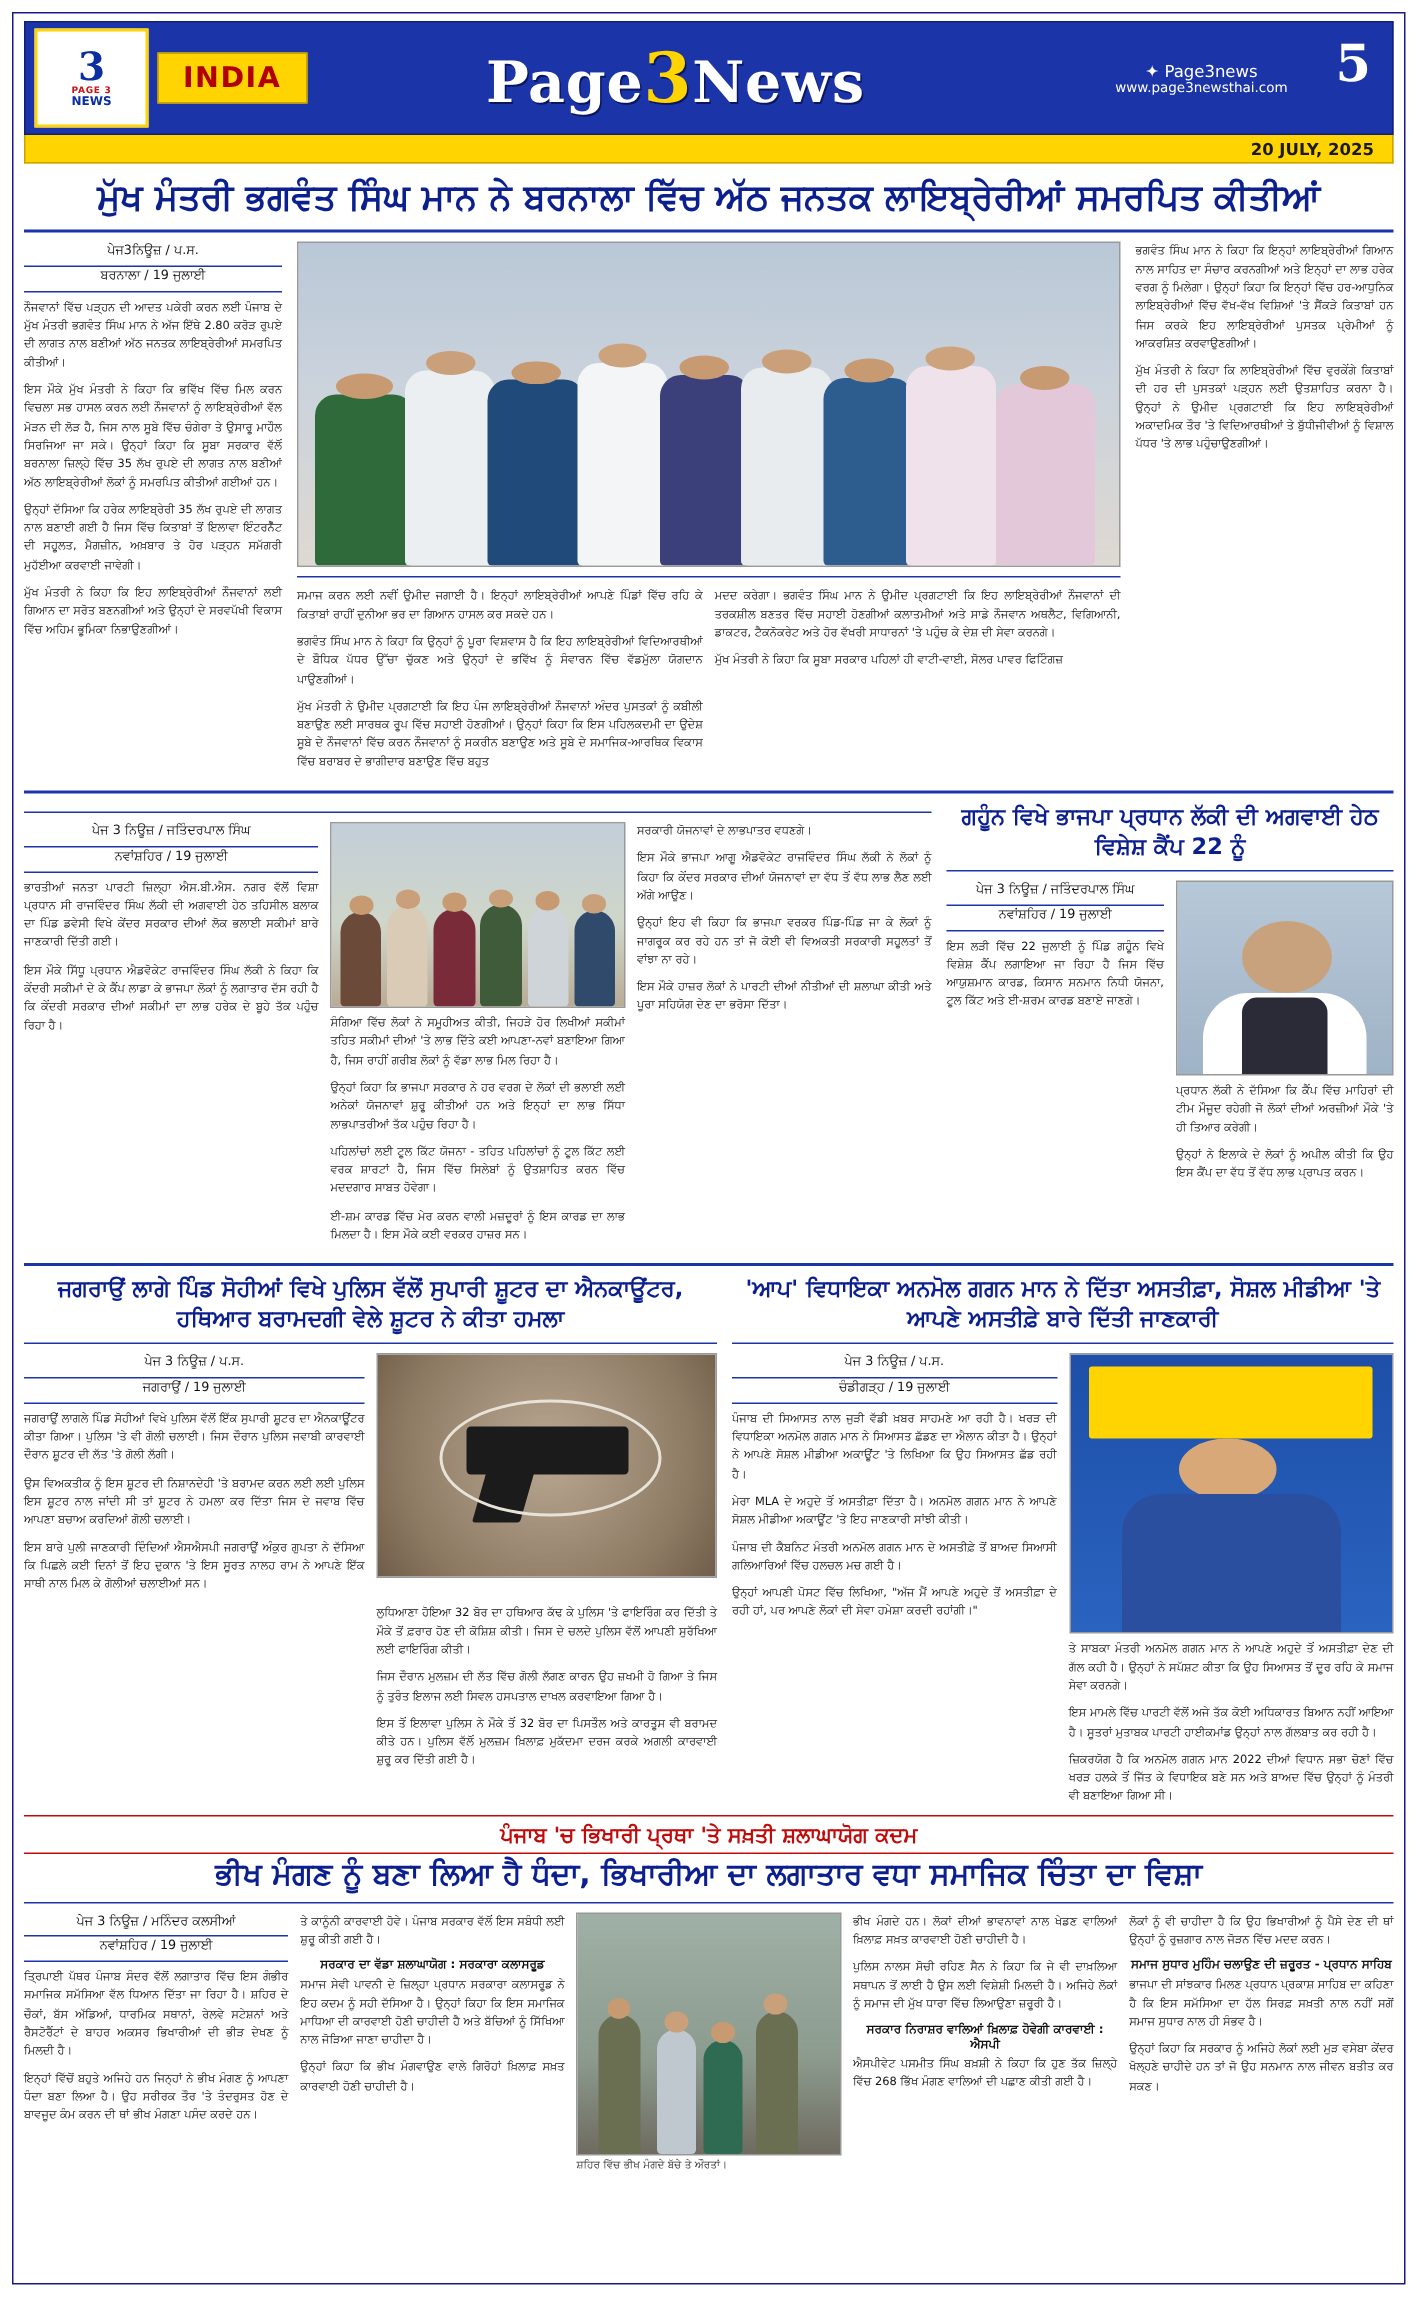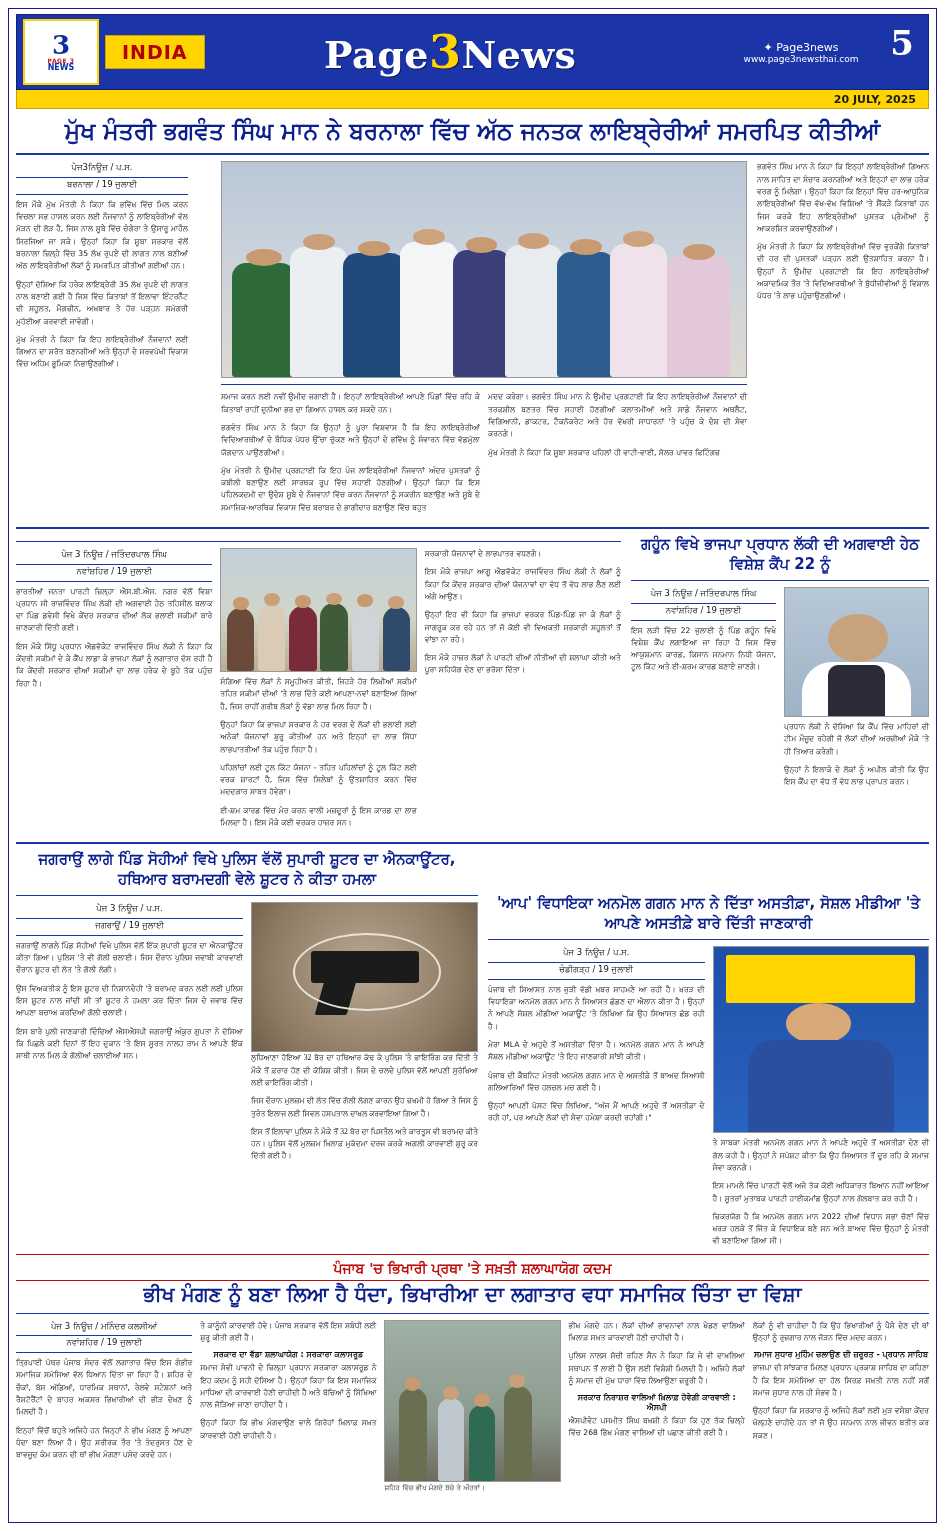--- a/index.html
+++ b/index.html
@@ -30,21 +30,21 @@
 
   
   .byline{font-size:8.5px;color:#111;line-height:1.5;border-bottom:1px solid #1b35a8;padding-bottom:3px;margin-bottom:4px;display:flex;justify-content:center;}
   .byline .b-left{white-space:nowrap;}
   .body-col{font-size:7.6px;line-height:1.62;text-align:justify;color:#141414;}
   .body-col p{margin:0 0 6px 0;}
 
   
   .lead-story{display:flex;gap:10px;}
   .lead-col{width:172px;}
-  .lead-center{flex:1;margin-left:23px;}
+  .lead-center{flex:1;}
   .photo{background:#d8d8d8;border:1px solid #999;overflow:hidden;position:relative;}
   .photo-caption{font-size:7px;color:#333;padding-top:2px;}
 
   
   .ph-lead{height:215px;background:linear-gradient(#b9c7d6,#c9d2dc 40%,#ded9d2);}
   .crowd{position:absolute;bottom:0;left:0;right:0;height:74%;}
   .person{position:absolute;bottom:0;border-radius:14px 14px 3px 3px;}
   .head{position:absolute;border-radius:50%;}
 
   
@@ -59,21 +59,21 @@
 
   .ph-sec2{height:122px;background:linear-gradient(#c3cfd9,#cfd6c9 55%,#b9ab96);}
   .ph-portrait{height:128px;background:linear-gradient(#b7c8d8,#9fb3c6);}
   .ph-gun{height:148px;background:radial-gradient(circle at 50% 45%,#b9a893,#8d7a63 70%,#6e5d49);}
   .ph-woman{height:185px;background:linear-gradient(#1d4fa8,#2a63c0);}
   .ph-street{height:160px;background:linear-gradient(#9fb0a6,#8c9b8e 60%,#6f6b60);}
 
   
   .sec3{display:flex;gap:10px;}
   .sec3-left{width:462px;}
-  .sec3-right{flex:1;margin-top:44px;}
+  .sec3-right{flex:1;}
 
   
   .banner{text-align:center;font-size:14px;font-weight:bold;color:#c10b0b;margin:5px 0 3px 0;}
   .bottom-headline{text-align:center;font-size:20px;font-weight:bold;color:#0b1f8f;line-height:1.3;margin-bottom:0;}
   .cols5{display:flex;gap:8px;}
   .cols5 .col{flex:1;}
   .center-head{font-size:8px;font-weight:bold;text-align:center;margin:4px 0 2px 0;}
   .banner-rule{border-top:1px solid #c10b0b;}
 </style>
 </head>
@@ -112,20 +112,21 @@
 
   <div class="lead-story">
     <div class="lead-col">
       <div class="byline">
         <span class="b-left">ਪੇਜ3ਨਿਊਜ਼ / ਪ.ਸ.</span>
       </div>
       <div class="byline" style="border-bottom:1px solid #1b35a8;margin-top:-4px;">
         <span class="b-left">ਬਰਨਾਲਾ / 19 ਜੁਲਾਈ</span>
       </div>
       <div class="body-col">
+        <p>ਨੌਜਵਾਨਾਂ ਵਿੱਚ ਪੜ੍ਹਨ ਦੀ ਆਦਤ ਪਕੇਰੀ ਕਰਨ ਲਈ ਪੰਜਾਬ ਦੇ ਮੁੱਖ ਮੰਤਰੀ ਭਗਵੰਤ ਸਿੰਘ ਮਾਨ ਨੇ ਅੱਜ ਇੱਥੇ 2.80 ਕਰੋੜ ਰੁਪਏ ਦੀ ਲਾਗਤ ਨਾਲ ਬਣੀਆਂ ਅੱਠ ਜਨਤਕ ਲਾਇਬ੍ਰੇਰੀਆਂ ਸਮਰਪਿਤ ਕੀਤੀਆਂ।</p>
         <p>ਇਸ ਮੌਕੇ ਮੁੱਖ ਮੰਤਰੀ ਨੇ ਕਿਹਾ ਕਿ ਭਵਿੱਖ ਵਿੱਚ ਮਿਲ ਕਰਨ ਵਿਚਲਾ ਸਭ ਹਾਸਲ ਕਰਨ ਲਈ ਨੌਜਵਾਨਾਂ ਨੂੰ ਲਾਇਬ੍ਰੇਰੀਆਂ ਵੱਲ ਮੋੜਨ ਦੀ ਲੋੜ ਹੈ, ਜਿਸ ਨਾਲ ਸੂਬੇ ਵਿੱਚ ਚੰਗੇਰਾ ਤੇ ਉਸਾਰੂ ਮਾਹੌਲ ਸਿਰਜਿਆ ਜਾ ਸਕੇ। ਉਨ੍ਹਾਂ ਕਿਹਾ ਕਿ ਸੂਬਾ ਸਰਕਾਰ ਵੱਲੋਂ ਬਰਨਾਲਾ ਜ਼ਿਲ੍ਹੇ ਵਿੱਚ 35 ਲੱਖ ਰੁਪਏ ਦੀ ਲਾਗਤ ਨਾਲ ਬਣੀਆਂ ਅੱਠ ਲਾਇਬ੍ਰੇਰੀਆਂ ਲੋਕਾਂ ਨੂੰ ਸਮਰਪਿਤ ਕੀਤੀਆਂ ਗਈਆਂ ਹਨ।</p>
         <p>ਉਨ੍ਹਾਂ ਦੱਸਿਆ ਕਿ ਹਰੇਕ ਲਾਇਬ੍ਰੇਰੀ 35 ਲੱਖ ਰੁਪਏ ਦੀ ਲਾਗਤ ਨਾਲ ਬਣਾਈ ਗਈ ਹੈ ਜਿਸ ਵਿੱਚ ਕਿਤਾਬਾਂ ਤੋਂ ਇਲਾਵਾ ਇੰਟਰਨੈੱਟ ਦੀ ਸਹੂਲਤ, ਮੈਗਜ਼ੀਨ, ਅਖ਼ਬਾਰ ਤੇ ਹੋਰ ਪੜ੍ਹਨ ਸਮੱਗਰੀ ਮੁਹੱਈਆ ਕਰਵਾਈ ਜਾਵੇਗੀ।</p>
         <p>ਮੁੱਖ ਮੰਤਰੀ ਨੇ ਕਿਹਾ ਕਿ ਇਹ ਲਾਇਬ੍ਰੇਰੀਆਂ ਨੌਜਵਾਨਾਂ ਲਈ ਗਿਆਨ ਦਾ ਸਰੋਤ ਬਣਨਗੀਆਂ ਅਤੇ ਉਨ੍ਹਾਂ ਦੇ ਸਰਵਪੱਖੀ ਵਿਕਾਸ ਵਿੱਚ ਅਹਿਮ ਭੂਮਿਕਾ ਨਿਭਾਉਣਗੀਆਂ।</p>
       </div>
     </div>
 
     <div class="lead-center">
       <div class="photo ph-lead">
         <div class="crowd">
           <div class="person" style="left:2%;width:12%;height:72%;background:#2f6b3a;"></div>
@@ -272,21 +273,21 @@
             <p>ਉਸ ਵਿਅਕਤੀਕ ਨੂੰ ਇਸ ਸ਼ੂਟਰ ਦੀ ਨਿਸ਼ਾਨਦੇਹੀ 'ਤੇ ਬਰਾਮਦ ਕਰਨ ਲਈ ਲਈ ਪੁਲਿਸ ਇਸ ਸ਼ੂਟਰ ਨਾਲ ਜਾਂਦੀ ਸੀ ਤਾਂ ਸ਼ੂਟਰ ਨੇ ਹਮਲਾ ਕਰ ਦਿੱਤਾ ਜਿਸ ਦੇ ਜਵਾਬ ਵਿੱਚ ਆਪਣਾ ਬਚਾਅ ਕਰਦਿਆਂ ਗੋਲੀ ਚਲਾਈ।</p>
             <p>ਇਸ ਬਾਰੇ ਪੁਲੀ ਜਾਣਕਾਰੀ ਦਿੰਦਿਆਂ ਐਸਐਸਪੀ ਜਗਰਾਉਂ ਅੰਕੁਰ ਗੁਪਤਾ ਨੇ ਦੱਸਿਆ ਕਿ ਪਿਛਲੇ ਕਈ ਦਿਨਾਂ ਤੋਂ ਇਹ ਦੁਕਾਨ 'ਤੇ ਇਸ ਸੂਰਤ ਨਾਲਹ ਰਾਮ ਨੇ ਆਪਣੇ ਇੱਕ ਸਾਥੀ ਨਾਲ ਮਿਲ ਕੇ ਗੋਲੀਆਂ ਚਲਾਈਆਂ ਸਨ।</p>
           </div>
         </div>
         <div class="col">
           <div class="photo ph-gun">
             <div style="position:absolute;left:26%;top:32%;width:48%;height:22%;background:#1b1b1b;border-radius:3px;"></div>
             <div style="position:absolute;left:30%;top:50%;width:14%;height:26%;background:#1b1b1b;transform:skewX(-16deg);border-radius:2px;"></div>
             <div style="position:absolute;left:18%;top:20%;width:64%;height:50%;border:2px solid #e8e3d8;border-radius:50%;"></div>
           </div>
-          <div class="body-col" style="margin-top:0;font-family:Liberation Serif, serif;">
+          <div class="body-col" style="margin-top:17px;">
             <p>ਲੁਧਿਆਣਾ ਹੋਇਆ 32 ਬੋਰ ਦਾ ਹਥਿਆਰ ਕੱਢ ਕੇ ਪੁਲਿਸ 'ਤੇ ਫਾਇਰਿੰਗ ਕਰ ਦਿੱਤੀ ਤੇ ਮੌਕੇ ਤੋਂ ਫ਼ਰਾਰ ਹੋਣ ਦੀ ਕੋਸ਼ਿਸ਼ ਕੀਤੀ। ਜਿਸ ਦੇ ਚਲਦੇ ਪੁਲਿਸ ਵੱਲੋਂ ਆਪਣੀ ਸੁਰੱਖਿਆ ਲਈ ਫਾਇਰਿੰਗ ਕੀਤੀ।</p>
             <p>ਜਿਸ ਦੌਰਾਨ ਮੁਲਜ਼ਮ ਦੀ ਲੱਤ ਵਿੱਚ ਗੋਲੀ ਲੱਗਣ ਕਾਰਨ ਉਹ ਜ਼ਖਮੀ ਹੋ ਗਿਆ ਤੇ ਜਿਸ ਨੂੰ ਤੁਰੰਤ ਇਲਾਜ ਲਈ ਸਿਵਲ ਹਸਪਤਾਲ ਦਾਖਲ ਕਰਵਾਇਆ ਗਿਆ ਹੈ।</p>
             <p>ਇਸ ਤੋਂ ਇਲਾਵਾ ਪੁਲਿਸ ਨੇ ਮੌਕੇ ਤੋਂ 32 ਬੋਰ ਦਾ ਪਿਸਤੌਲ ਅਤੇ ਕਾਰਤੂਸ ਵੀ ਬਰਾਮਦ ਕੀਤੇ ਹਨ। ਪੁਲਿਸ ਵੱਲੋਂ ਮੁਲਜ਼ਮ ਖ਼ਿਲਾਫ਼ ਮੁਕੱਦਮਾ ਦਰਜ ਕਰਕੇ ਅਗਲੀ ਕਾਰਵਾਈ ਸ਼ੁਰੂ ਕਰ ਦਿੱਤੀ ਗਈ ਹੈ।</p>
           </div>
         </div>
       </div>
     </div>
 
     <div class="sec3-right">
       <div class="sec-headline">'ਆਪ' ਵਿਧਾਇਕਾ ਅਨਮੋਲ ਗਗਨ ਮਾਨ ਨੇ ਦਿੱਤਾ ਅਸਤੀਫ਼ਾ, ਸੋਸ਼ਲ ਮੀਡੀਆ 'ਤੇ ਆਪਣੇ ਅਸਤੀਫ਼ੇ ਬਾਰੇ ਦਿੱਤੀ ਜਾਣਕਾਰੀ</div>

